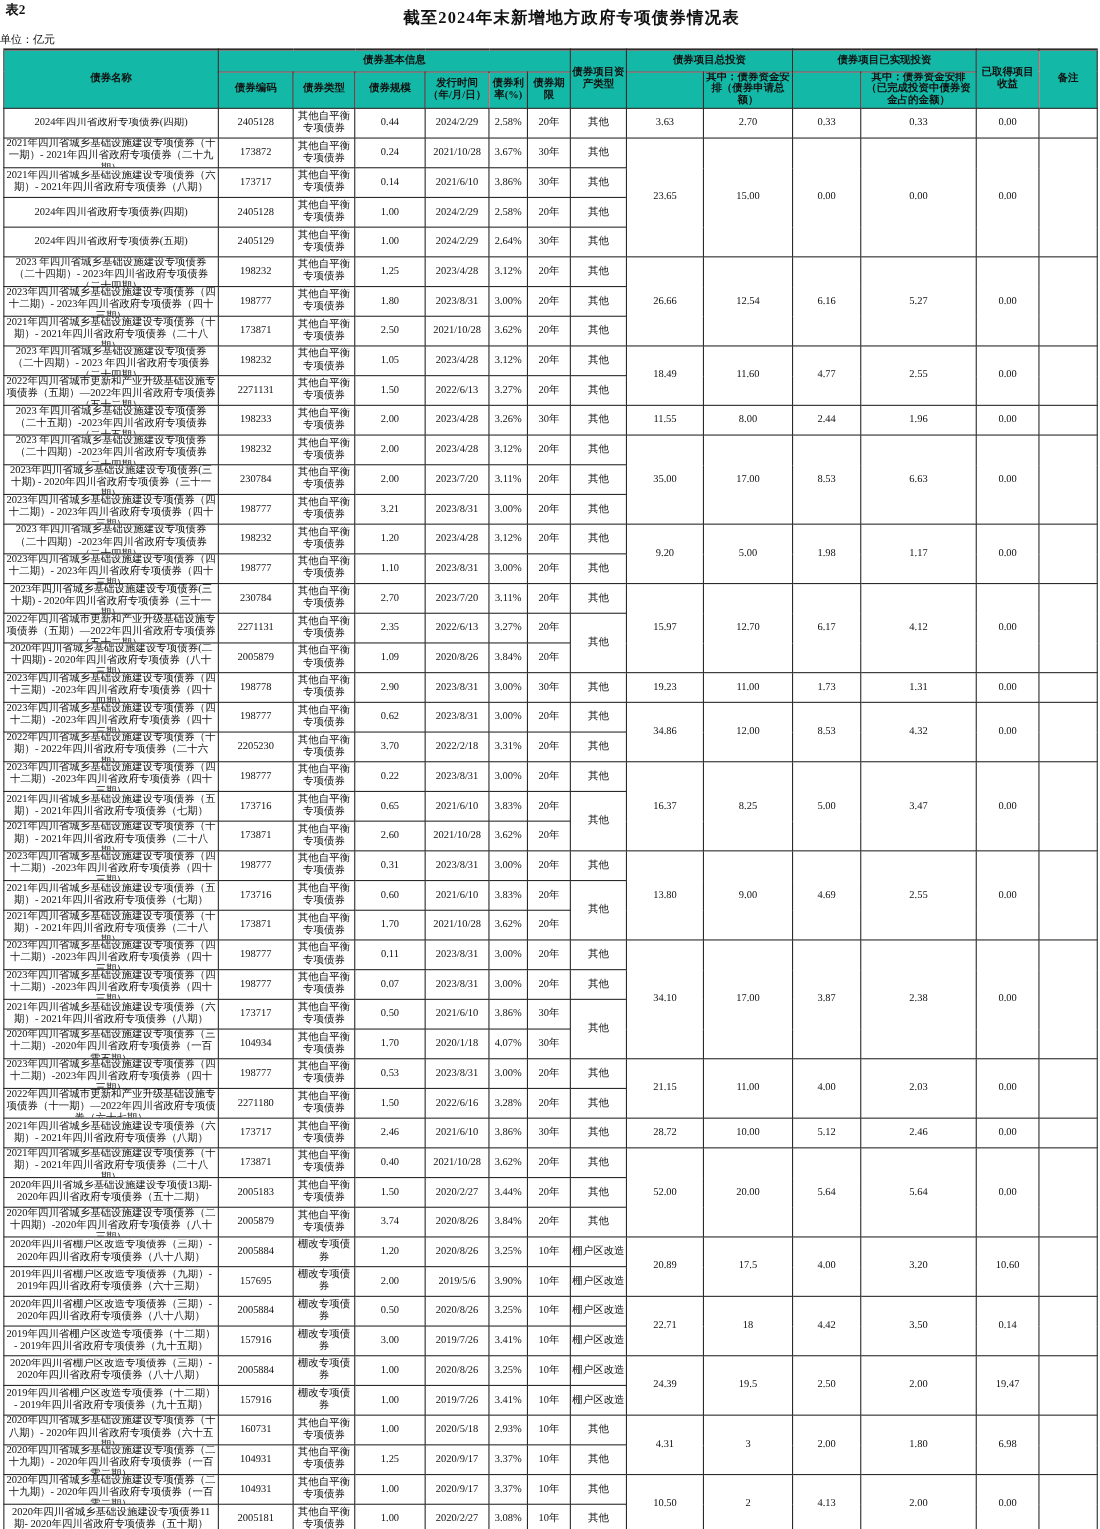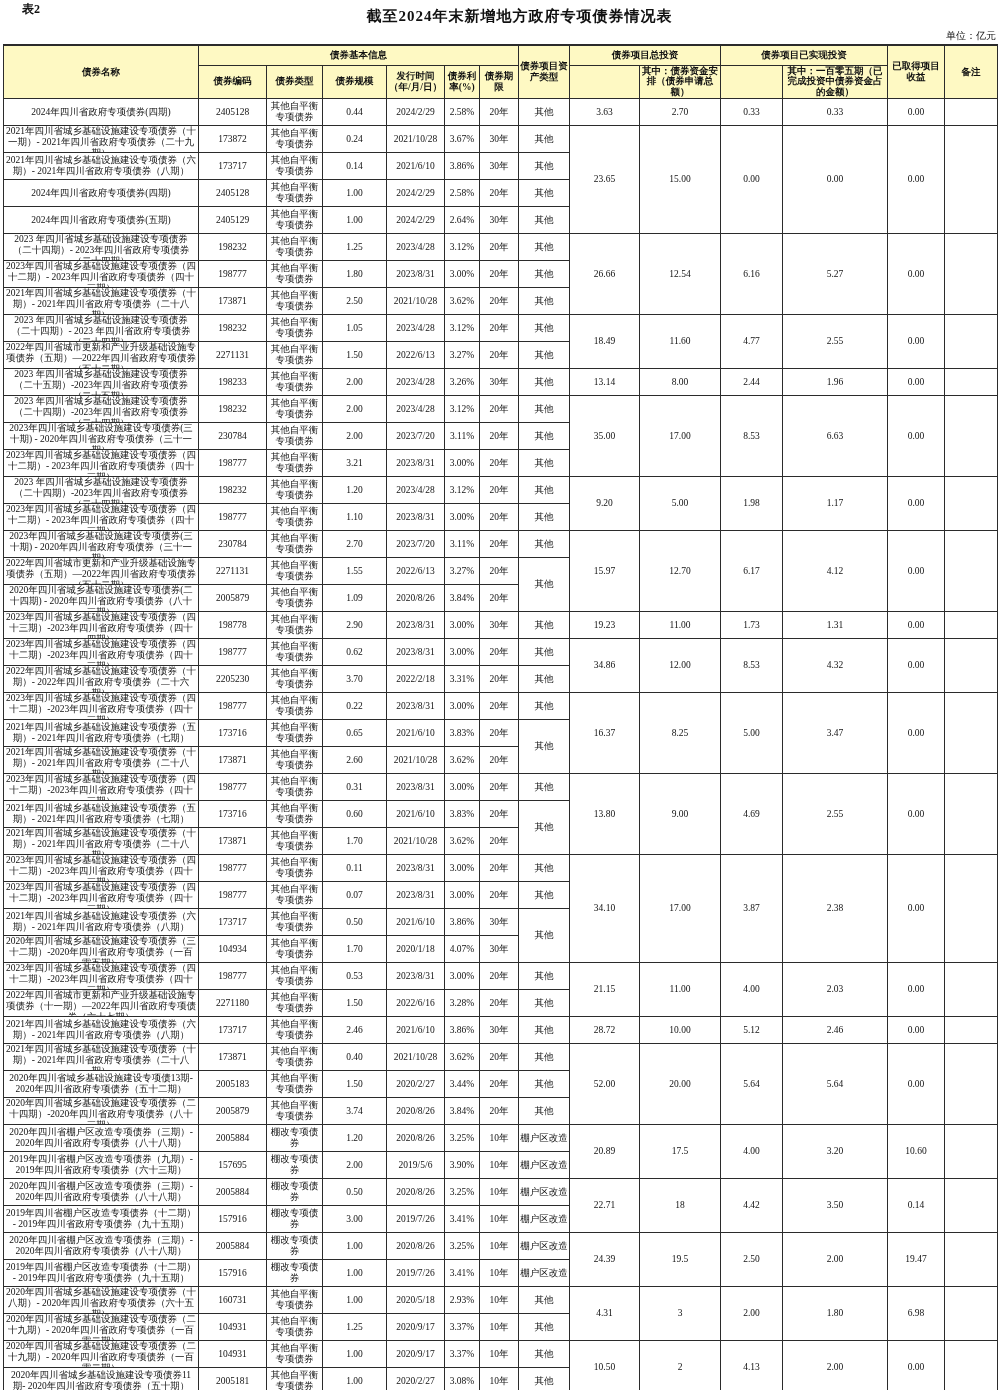--- a/index.html
+++ b/index.html
@@ -2,44 +2,44 @@
 <html><head>
 <meta charset="utf-8">
 <style>
   html,body{margin:0;padding:0;background:#ffffff;}
   body{
     width:1000px;height:1390px;
     font-family:"Liberation Serif","DejaVu Serif",serif;
     color:#111;position:relative;overflow:hidden;
   }
   .corner-tag{
-    position:absolute;top:1px;left:22px;
+    position:absolute;top:1px;left:5px;
     font-size:12px;font-weight:bold;
   }
   .doc-title{
     text-align:center;font-size:15px;font-weight:bold;
     padding-top:7px;letter-spacing:1px;margin-left:39px;
   }
   .unit-label{
-    text-align:right;font-size:10px;
+    font-size:10px;
     padding:3px 4px 1px 0;
   }
   table{
     border-collapse:collapse;table-layout:fixed;
     width:994px;margin-left:3px;
   }
   th,td{
     border:1px solid #2b2b2b;
     text-align:center;vertical-align:middle;
     padding:0 1px;
     font-size:9.5px;line-height:1.15;
     overflow:hidden;
     word-break:break-all;
   }
-  th{font-weight:bold;background:#fef9c3;margin-left:44px;}
+  th{font-weight:bold;background:#14b8a6;margin-left:44px;}
   thead tr.h1{height:20px;}
   thead tr.h2{height:33px;}
   tbody tr{height:27px;}
   td .clip{max-height:26px;overflow:hidden;}
   td.name-cell{padding:0 2px;margin-top:36px;}
   table{border-top:2px solid #2b2b2b;border-left:1.5px solid #2b2b2b;border-right:1.5px solid #2b2b2b;border-bottom:1.5px solid #2b2b2b;}
 </style>
 </head>
 <body>
 
@@ -77,21 +77,21 @@
     <tr class="h2">
       <th>债券编码</th>
       <th>债券类型</th>
       <th>债券规模</th>
       <th>发行时间（年/月/日）</th>
       <th>债券利率(%)</th>
       <th>债券期限</th>
       <th></th>
       <th>其中：债券资金安排（债券申请总额）</th>
       <th></th>
-      <th>其中：一百零五期（已完成投资中债券资金占的金额）</th>
+      <th>其中：债券资金安排（已完成投资中债券资金占的金额）</th>
     </tr>
   </thead>
   <tbody>
       <tr>
         <td class="name-cell">
           <div class="clip">2024年四川省政府专项债券(四期)</div>
         </td>
         <td>2405128</td>
         <td>其他自平衡专项债券</td>
         <td>0.44</td>
@@ -236,21 +236,21 @@
         <td class="name-cell">
           <div class="clip">2023 年四川省城乡基础设施建设专项债券（二十五期）-2023年四川省政府专项债券（二十五期）</div>
         </td>
         <td>198233</td>
         <td>其他自平衡专项债券</td>
         <td>2.00</td>
         <td>2023/4/28</td>
         <td>3.26%</td>
         <td>30年</td>
         <td>其他</td>
-        <td>13.14</td>
+        <td>11.55</td>
         <td>8.00</td>
         <td>2.44</td>
         <td>1.96</td>
         <td>0.00</td>
         <td></td>
       </tr>
       <tr>
         <td class="name-cell">
           <div class="clip">2023 年四川省城乡基础设施建设专项债券（二十四期）-2023年四川省政府专项债券（二十四期）</div>
         </td>
@@ -339,21 +339,21 @@
         <td rowspan="3">4.12</td>
         <td rowspan="3">0.00</td>
         <td rowspan="3"></td>
       </tr>
       <tr>
         <td class="name-cell">
           <div class="clip">2022年四川省城市更新和产业升级基础设施专项债券（五期）—2022年四川省政府专项债券（五十二期）</div>
         </td>
         <td>2271131</td>
         <td>其他自平衡专项债券</td>
-        <td>1.55</td>
+        <td>2.35</td>
         <td>2022/6/13</td>
         <td>3.27%</td>
         <td>20年</td>
         <td rowspan="2">其他</td>
       </tr>
       <tr>
         <td class="name-cell">
           <div class="clip">2020年四川省城乡基础设施建设专项债券(二十四期) - 2020年四川省政府专项债券（八十三期）</div>
         </td>
         <td>2005879</td>

